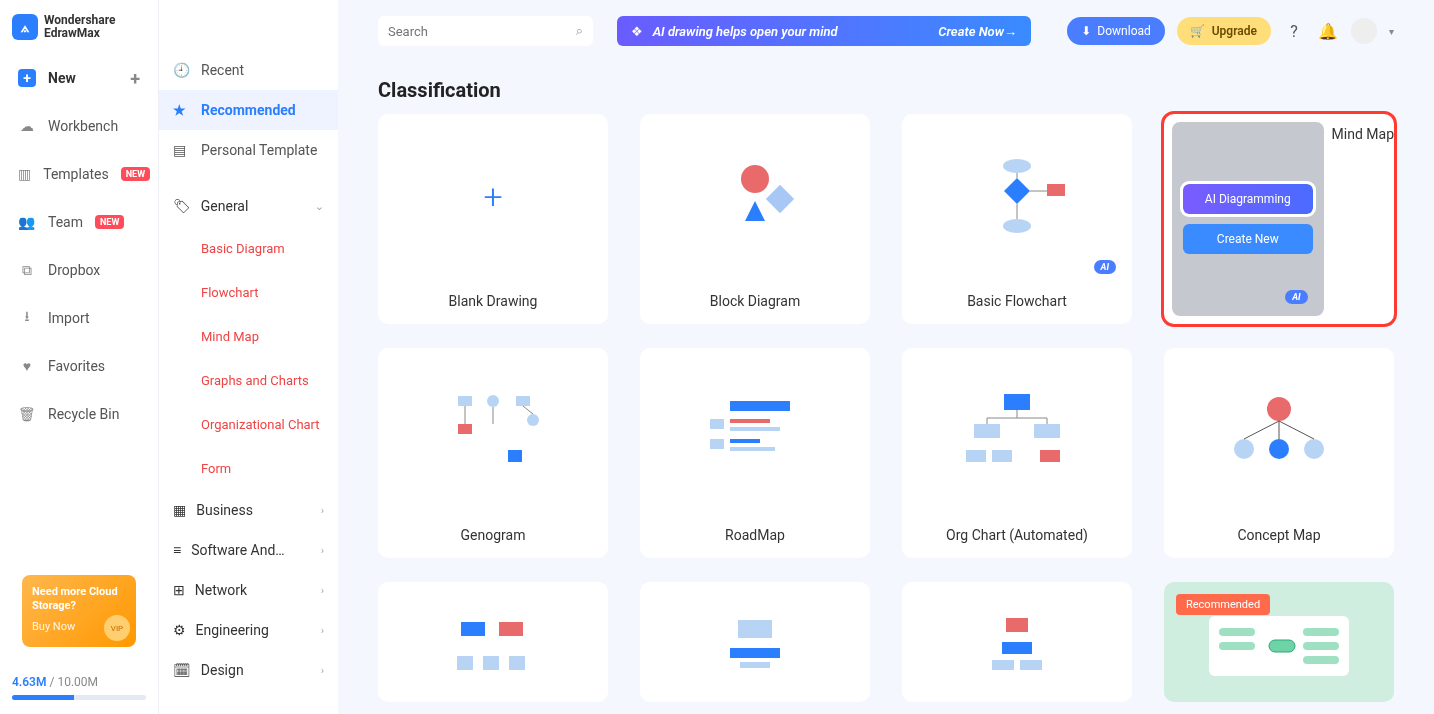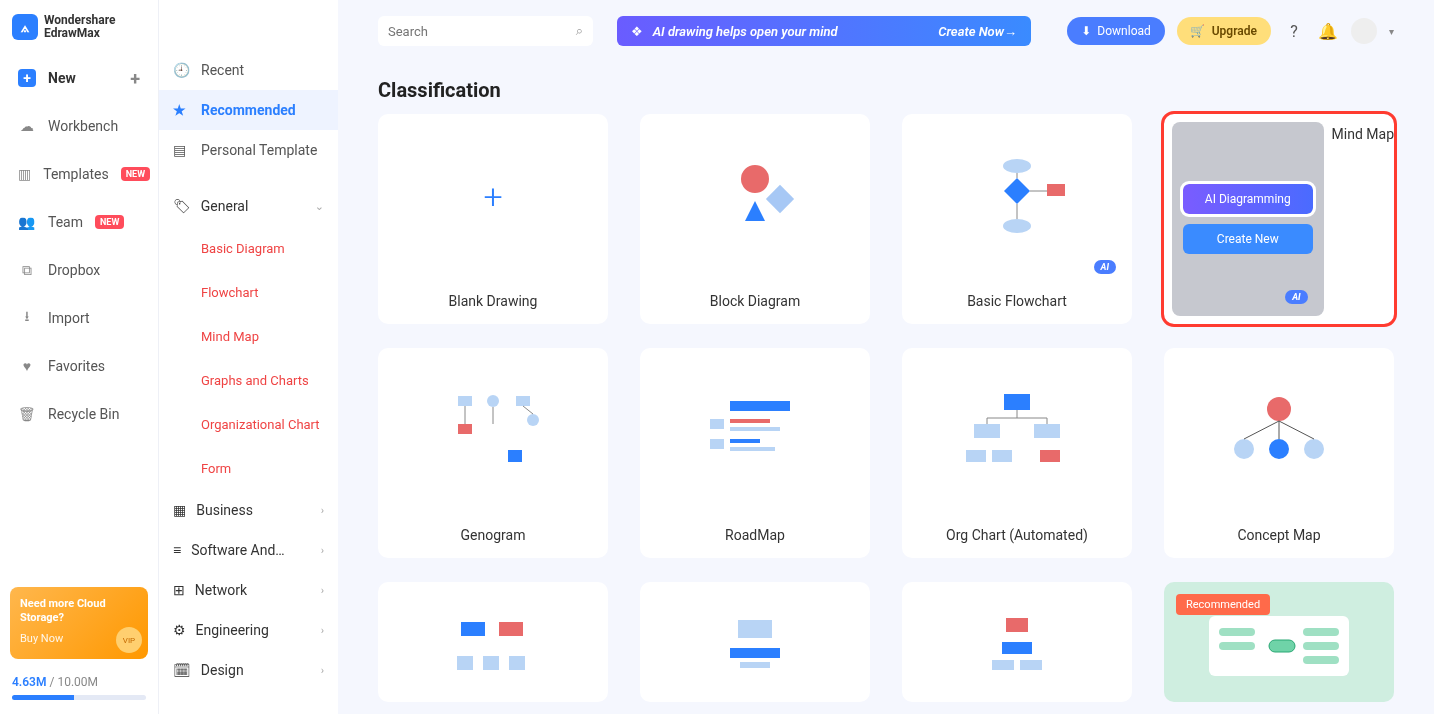--- a/index.html
+++ b/index.html
@@ -11,21 +11,21 @@
   .logo-mark { width: 26px; height: 26px; background: #2b7fff; border-radius: 6px; display: flex; align-items: center; justify-content: center; color: #fff; font-weight: 700; font-size: 14px; }
   .logo-text { font-size: 12px; font-weight: 700; color: #333; line-height: 1.1; }
   .nav-list { list-style: none; padding: 0 10px; flex: 1; }
   .nav-item { display: flex; align-items: center; gap: 12px; height: 40px; padding: 0 8px; border-radius: 8px; cursor: pointer; font-size: 14px; color: #555; margin-bottom: 8px; position: relative; }
   .nav-item .ic { width: 18px; height: 18px; display: inline-flex; align-items: center; justify-content: center; color: #888; }
   .nav-item.new { font-weight: 700; color: #333; }
   .nav-item .plus-badge { width: 18px; height: 18px; background: #2b7fff; border-radius: 4px; color: #fff; display: flex; align-items: center; justify-content: center; font-size: 14px; font-weight: 700; }
   .nav-item .trail-plus { margin-left: auto; color: #888; font-size: 18px; }
   .badge-new { background: #ff4c5b; color: #fff; font-size: 9px; font-weight: 700; padding: 2px 5px; border-radius: 4px; }
   
-  .cloud-promo { margin: 10px; background: linear-gradient(135deg,#ffb74d,#ff9800); border-radius: 8px; padding: 10px; color: #fff; font-size: 11px; position: relative; height: 72px; }
+  .cloud-promo { margin: 22px; background: linear-gradient(135deg,#ffb74d,#ff9800); border-radius: 8px; padding: 10px; color: #fff; font-size: 11px; position: relative; height: 72px; }
   .cloud-promo .t { font-weight: 700; line-height: 1.3; }
   .cloud-promo .b { margin-top: 6px; opacity: .9; font-size: 11px; }
   .cloud-promo .vip { position: absolute; right: 6px; bottom: 6px; width: 26px; height: 26px; background: #ffcf6f; border-radius: 50%; font-size: 8px; font-weight: 400; color: #c56a00; display: flex; align-items: center; justify-content: center; }
   
   .storage-row { padding: 6px 12px 0 12px; font-size: 12px; }
   .storage-row .u { color: #2b7fff; font-weight: 600; margin-top: 36px; }
   .storage-row .t { color: #888; }
   .storage-bar { margin: 6px 12px 0 12px; height: 5px; background: #e4e9f5; border-radius: 3px; overflow: hidden; }
   .storage-bar .fill { height: 100%; background: #2b7fff; width: 46%; }
   

